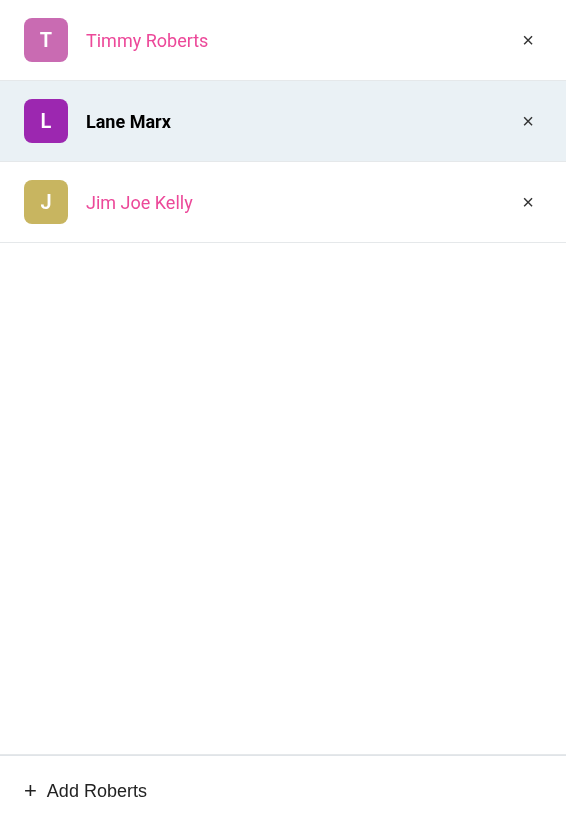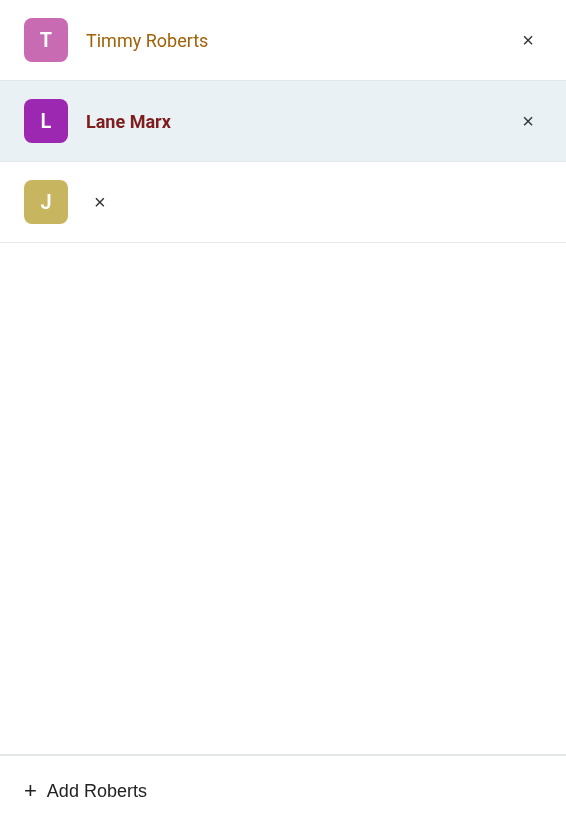--- a/index.html
+++ b/index.html
@@ -59,26 +59,26 @@
       background: #9c27b0;
     }
 
     .avatar-tan {
       background: #c8b560;
     }
 
     .operator-name {
       flex: 1;
       font-size: 18px;
-      color: #a16207;
+      color: #ec4899;
     }
 
     .operator-item.highlighted .operator-name {
       font-weight: 700;
-      color: #7f1d1d;
+      color: #000000;
     }
 
     .remove-btn {
       background: none;
       border: none;
       cursor: pointer;
       font-size: 20px;
       color: #333333;
       padding: 4px 8px;
       line-height: 1;
@@ -128,20 +128,21 @@
       <span class="operator-name">Timmy Roberts</span>
       <button class="remove-btn">×</button>
     </div>
     <div class="operator-item highlighted">
       <div class="avatar avatar-purple">L</div>
       <span class="operator-name">Lane Marx</span>
       <button class="remove-btn">×</button>
     </div>
     <div class="operator-item">
       <div class="avatar avatar-tan">J</div>
+      <span class="operator-name">Jim Joe Kelly</span>
       <button class="remove-btn">×</button>
     </div>
     <div class="spacer"></div>
   </div>
 
 <div class="add-operator-footer">
   <button class="add-operator-btn">
     <span class="add-operator-plus">+</span>
     <span>Add Roberts</span>
   </button>

